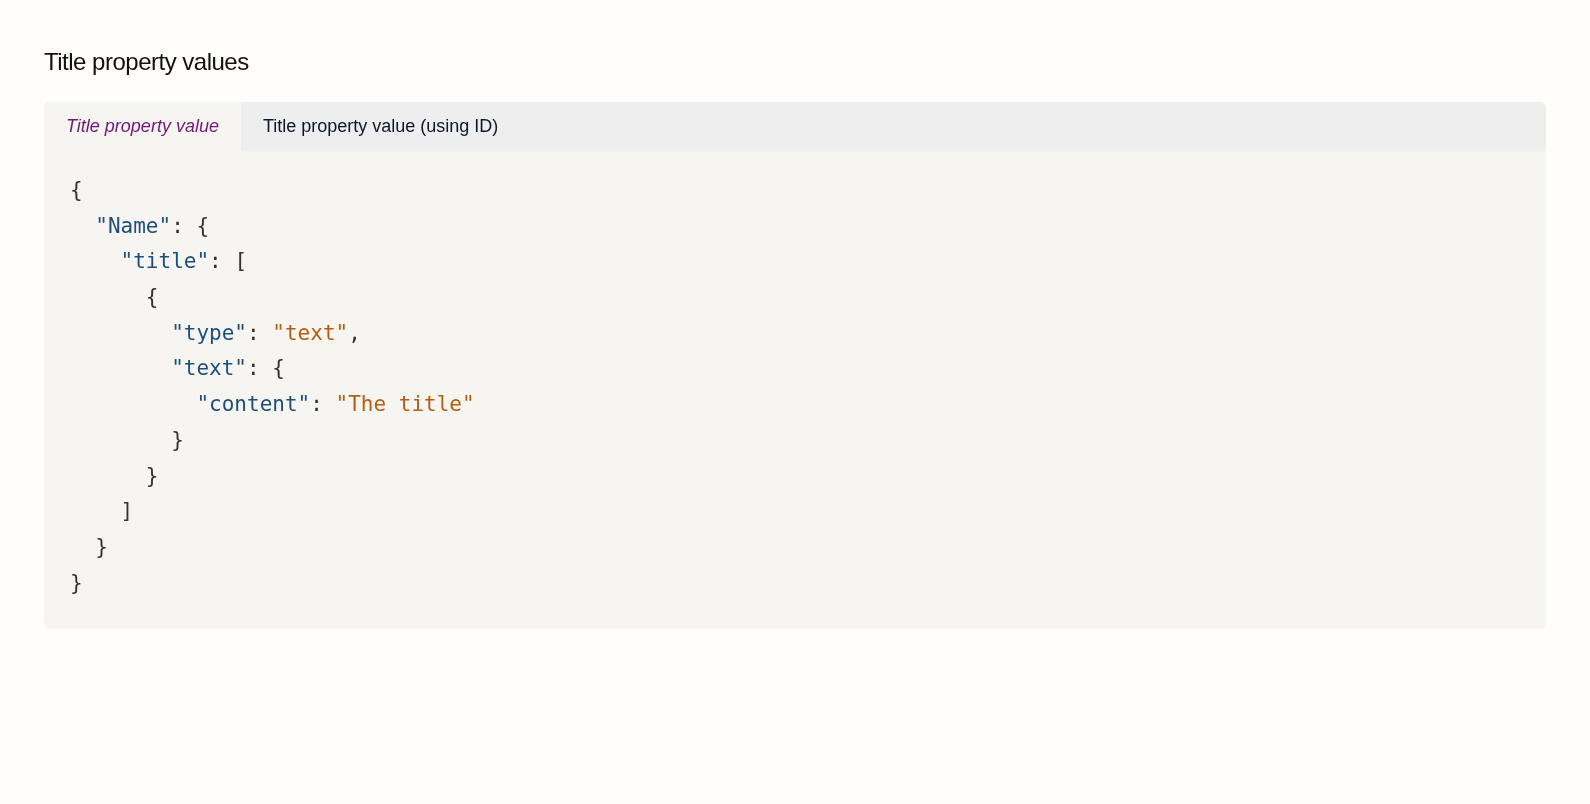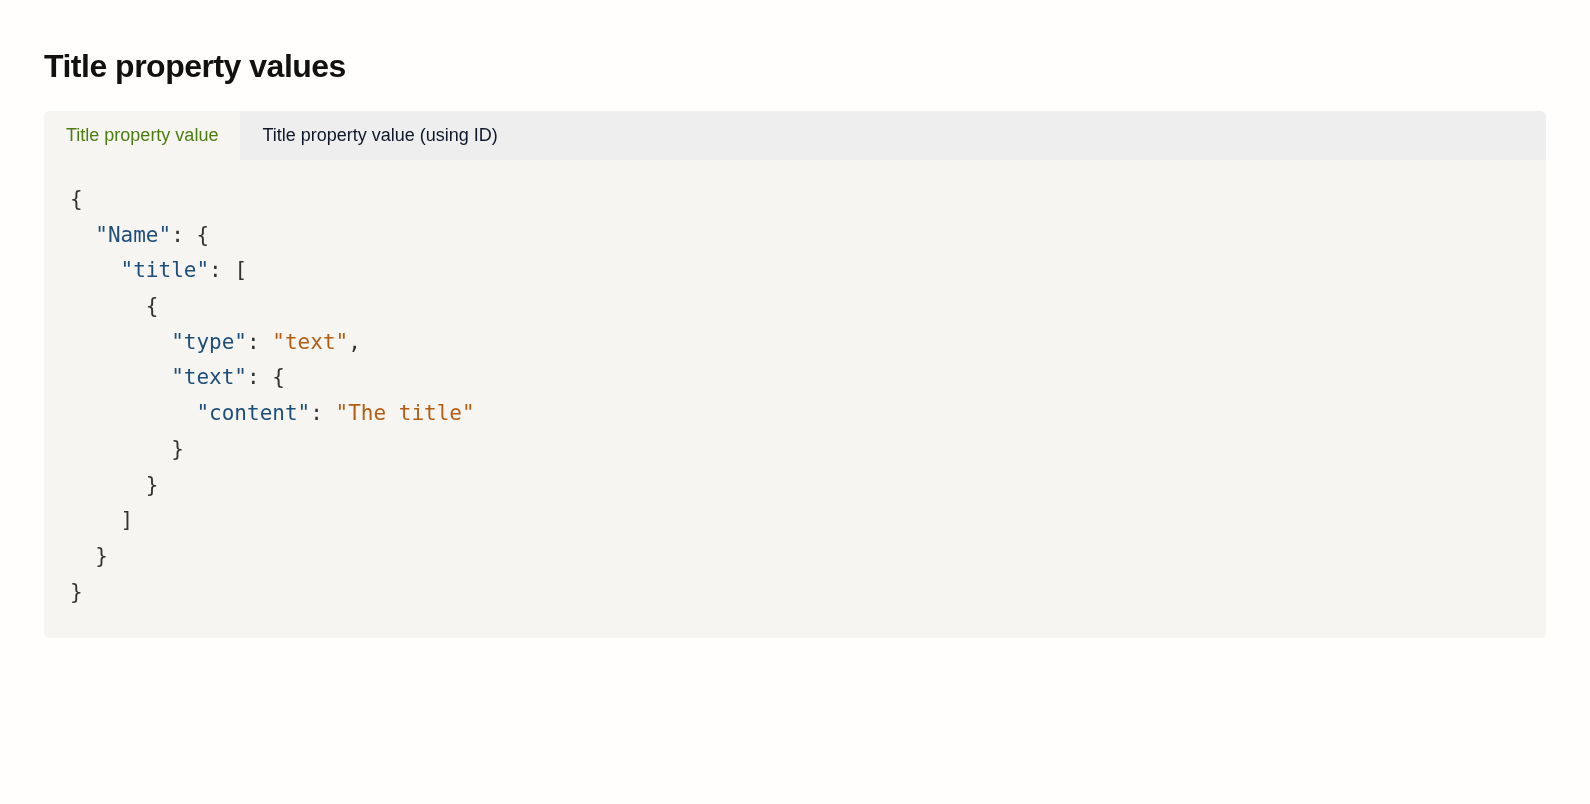--- a/index.html
+++ b/index.html
@@ -8,22 +8,22 @@
     padding: 0;
     background: #fffefc;
     font-family: -apple-system, BlinkMacSystemFont, "Segoe UI", Helvetica, Arial, sans-serif;
     color: #1a1a1a;
   }
   .page {
     padding: 48px 44px 60px 44px;
     max-width: 1590px;
   }
   h2.heading {
-    font-size: 32px;
-    font-weight: 700;
+    font-size: 24px;
+    font-weight: 400;
     margin: 0 0 26px 0;
     letter-spacing: -0.5px;
     color: #111;
   }
   p.intro {
     font-size: 22px;
     line-height: 1.4;
     margin: 0 0 30px 0;
     color: #1a1a1a;
   }
@@ -51,21 +51,22 @@
     font-size: 18px;
   }
   .tab {
     padding: 14px 22px;
     cursor: pointer;
     color: #0f172a;
     white-space: nowrap;
   }
   .tab.active {
     background: #f6f5f1;
-    color: #4d7c0f;
+    color: #701a75;
+    font-style: italic;
   }
   .tab-filler {
     flex: 1;
     background: #eeeeee;
   }
   .code-body {
     background: #f6f5f1;
     padding: 22px 26px 28px 26px;
     font-family: ui-monospace, SFMono-Regular, Menlo, Consolas, monospace;
     font-size: 21px;

